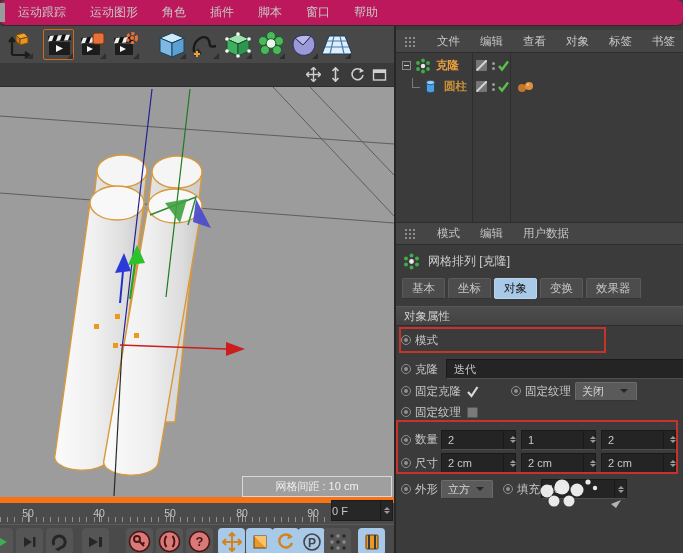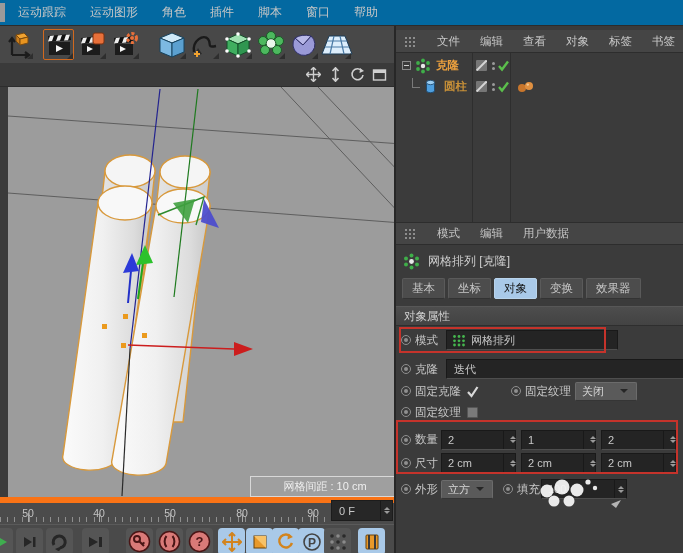--- a/index.html
+++ b/index.html
@@ -2,56 +2,56 @@
 <html><head>
 <meta charset="utf-8">
 <style>
   * { margin:0; padding:0; box-sizing:border-box; }
   html,body { background:#2e2e2e; }
   body { font-family:"Liberation Sans","DejaVu Sans",sans-serif; }
   #app { position:relative; width:683px; height:553px; background:#3b3b3b; overflow:hidden;
          color:#c8c8c8; font-size:11.5px; }
 
   
-  #menubar { position:absolute; left:0; top:0; width:683px; height:26px; background:#0369a1;
+  #menubar { position:absolute; left:0; top:0; width:683px; height:26px; background:#be185d;
              border-bottom:1px solid #2c2c2c; display:flex; align-items:center; gap:24px;
-             padding-left:18px; }
+             padding-left:18px;border-radius:6px; }
   #menubar .menu-item { color:#c6c6c6; font-size:12px; cursor:default; }
   #menubar .edge-sliver { position:absolute; left:0; top:3px; width:5px; height:19px; background:#9a9a9a; }
 
   
   #toolbar { position:absolute; left:0; top:26px; width:395px; height:37px; background:#484848;
              display:flex; align-items:center; }
   .tbtn { position:relative; width:33px; height:33px; border-radius:3px; display:flex;
           align-items:center; justify-content:center; flex:0 0 auto; }
   .tbtn::after { content:""; position:absolute; right:2px; bottom:2px; border:3px solid transparent;
                  border-right-color:#2e2e2e; border-bottom-color:#2e2e2e; }
   .tbtn.sel { outline:1px solid #d2691e; outline-offset:-2px; }
   .tsep { width:7px; height:33px; flex:0 0 auto; }
 
   
   #vp-header { position:absolute; left:0; top:63px; width:394px; height:24px; background:#3a3a3a;
                border-bottom:1px solid #2d2d2d; }
   #vp-nav { position:absolute; right:6px; top:3px; display:flex; gap:5px; }
   #vp-nav .nav-btn { width:17px; height:17px; display:flex; align-items:center; justify-content:center; }
-  #viewport { position:absolute; left:0; top:87px; width:394px; height:410px; background:#9c9c9c;margin-left:8px; }
+  #viewport { position:absolute; left:0; top:87px; width:394px; height:410px; background:#9c9c9c; }
   #grid-label { position:absolute; left:242px; top:389px; width:150px; height:21px;
                 border:1px solid #d8d8d8; background:#9f9f9f; color:#efefef; font-size:11px;
                 display:flex; align-items:center; justify-content:center; }
 
   
   #ruler { position:absolute; left:0; top:497px; width:395px; height:27px; background:#4b4b4b;
            border-top:6px solid #f97316; }
   #ruler .ticks { position:absolute; left:0; bottom:2px; width:325px; height:5px;
       background:repeating-linear-gradient(90deg,#8f8f8f 0 1px,transparent 1px 7.2px); }
   #ruler .num { position:absolute; top:4px; transform:translateX(-50%); color:#c4c4c4; font-size:10.5px; }
   #ruler .major { position:absolute; bottom:2px; width:1px; height:9px; background:#aaa; }
   #frame-field { position:absolute; left:331px; top:500px; width:62px; height:21px; background:#272727;
                  border:1px solid #1c1c1c; display:flex; align-items:center; color:#c8c8c8;
-                 font-size:11px; padding-left:7px; }
+                 font-size:11px; }
 
   
   #transport { position:absolute; left:0; top:524px; width:395px; height:29px; background:#4a4a4a;
                border-top:1px solid #5a5a5a; }
   .tp { position:absolute; top:3px; width:27px; height:27px; border-radius:4px; background:#555;
         display:flex; align-items:center; justify-content:center; }
   .tp.blue { background:#a9c9e8; }
   .tp.red  { background:#555; }
 
   
@@ -511,34 +511,20 @@
       <div class="tab">效果器</div>
     </div>
 
     <div id="am-section">对象属性</div>
 
     <div class="arow" style="top:301px;height:26px">
       <span class="radio">
           <i></i>
         </span>
       <span class="lbl">模式</span>
-      <div class="inset" style="width:172px;margin-left:8px">
-        <svg width="14" height="13" style="margin:0 5px 0 5px">
-          <circle cx="2.5" cy="2.5" r="1.4" fill="#45b54e"></circle>
-            <circle cx="7" cy="2.5" r="1.4" fill="#45b54e"></circle>
-            <circle cx="11.5" cy="2.5" r="1.4" fill="#45b54e"></circle>
-          <circle cx="2.5" cy="6.8" r="1.4" fill="#45b54e"></circle>
-            <circle cx="7" cy="6.8" r="1.4" fill="#45b54e"></circle>
-            <circle cx="11.5" cy="6.8" r="1.4" fill="#45b54e"></circle>
-          <circle cx="2.5" cy="11" r="1.4" fill="#45b54e"></circle>
-            <circle cx="7" cy="11" r="1.4" fill="#45b54e"></circle>
-            <circle cx="11.5" cy="11" r="1.4" fill="#45b54e"></circle>
-        </svg>
-        <span>网格排列</span>
-      </div>
     </div>
 
     <div class="arow" style="top:332px;height:22px">
       <span class="radio">
           <i></i>
         </span>
       <span class="lbl">克隆</span>
       <div class="inset" style="width:245px;margin-left:8px;padding-left:7px">
         <span>迭代</span>
       </div>

